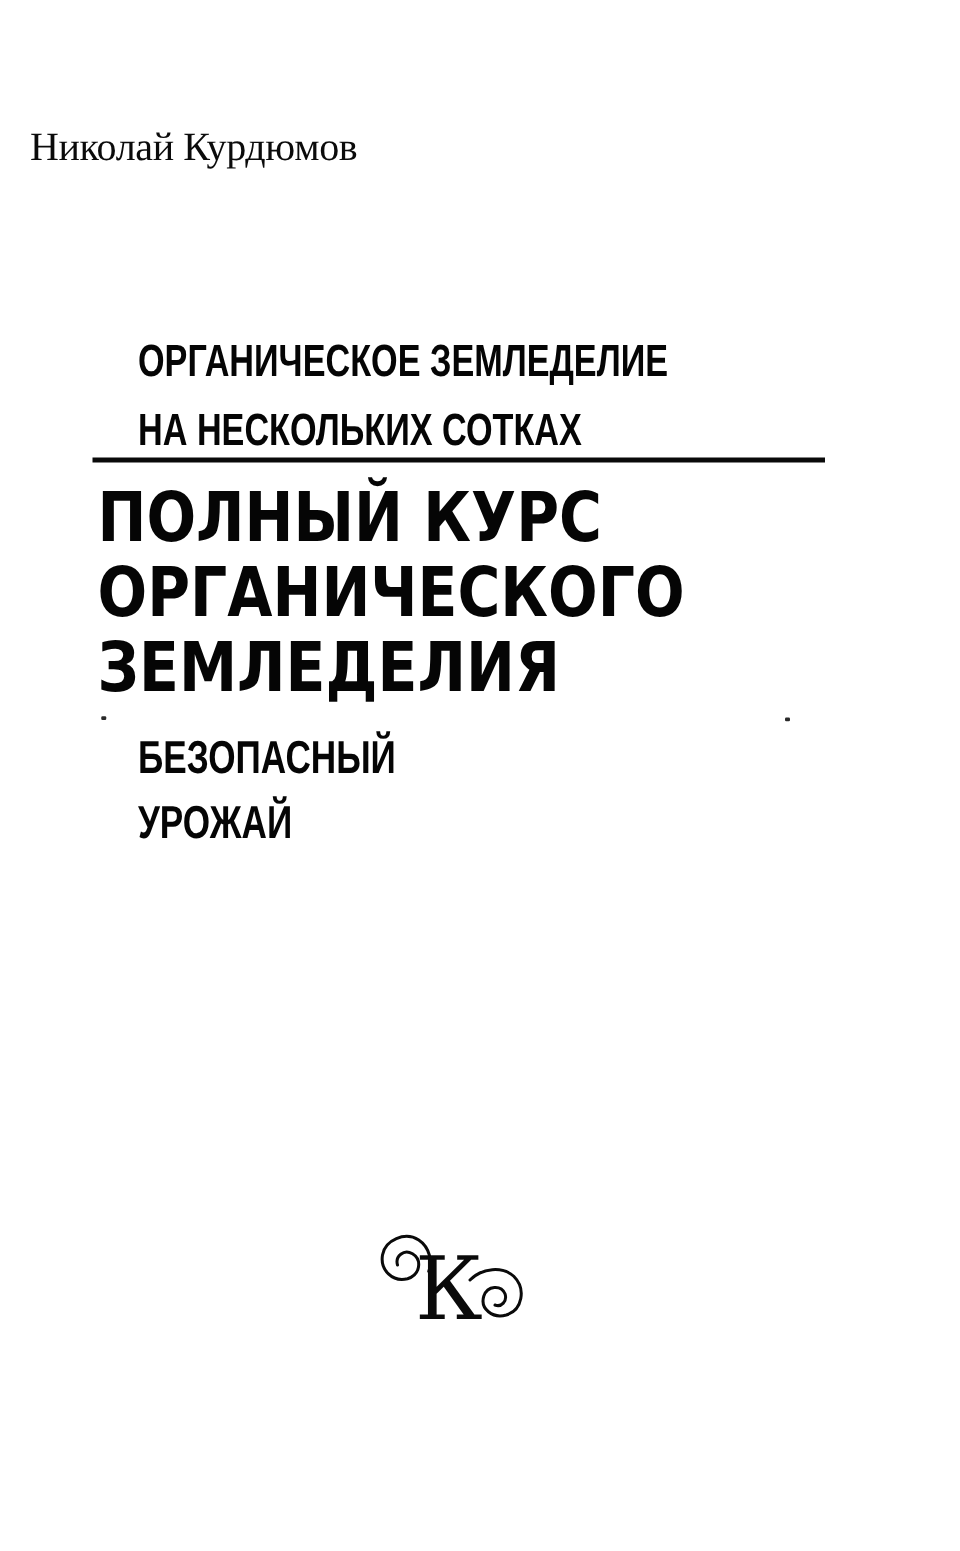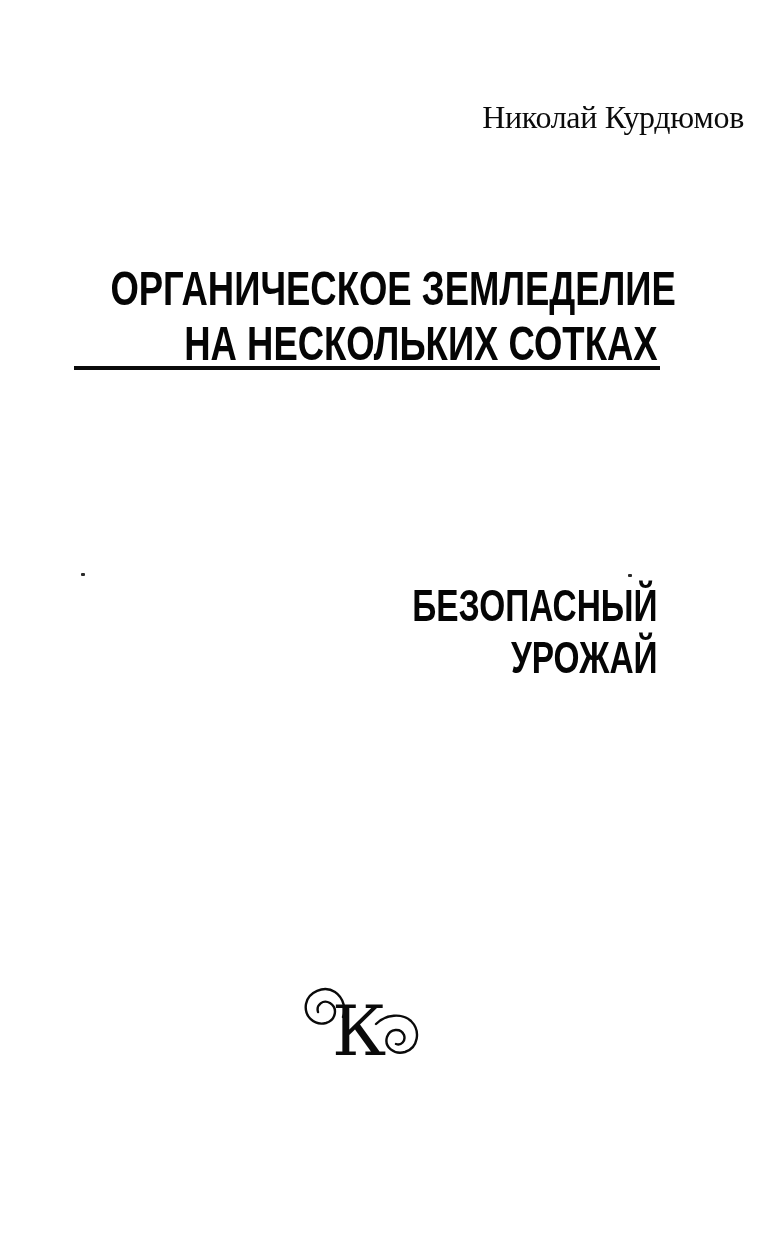--- a/index.html
+++ b/index.html
@@ -9,36 +9,36 @@
     height: 1241px;
     background: #ffffff;
     color: #000000;
     overflow: hidden;
     font-family: "Liberation Serif", serif;
   }
   .abs-line {
     position: absolute;
     left: 24px;
     width: 720px;
-    text-align: right;
+    text-align: left;
     white-space: nowrap;
   }
   .author {
     top: 99px;
     font-family: "Liberation Serif", serif;
     font-size: 32px;
     line-height: 36px;
     letter-spacing: -0.3px;
     color: #0b0b0b;
   }
   .series {
     top: 261px;
     font-family: "Liberation Sans", sans-serif;
     font-weight: bold;
-    font-size: 48px;
+    font-size: 36px;
     line-height: 55px;
     color: #050505;
   }
   .series .tline { transform: scaleX(0.76); }
   .tline { display: block; transform-origin: 50% 50%; }
   .rule {
     position: absolute;
     top: 366px;
     left: 74px;
     width: 586px;
@@ -60,21 +60,21 @@
     height: 3px;
     background: #2a2a2a;
     border-radius: 1px;
   }
   .dot-left  { left: 81px;  top: 573px; }
   .dot-right { left: 628px; top: 574px; }
   .subtitle {
     top: 580px;
     font-family: "Liberation Sans", sans-serif;
     font-weight: bold;
-    font-size: 44px;
+    font-size: 37px;
     line-height: 52px;
     color: #050505;
   }
   .subtitle .tline { transform: scaleX(0.76); }
   .logo {
     position: absolute;
     left: 299px;
     top: 984px;
     width: 130px;
     height: 82px;
@@ -95,20 +95,25 @@
 
   <div class="abs-line author">Николай Курдюмов</div>
 
   <div class="abs-line series">
     <span class="tline">ОРГАНИЧЕСКОЕ ЗЕМЛЕДЕЛИЕ</span>
     <span class="tline">НА НЕСКОЛЬКИХ СОТКАХ</span>
   </div>
 
   <div class="rule"></div>
 
+  <div class="abs-line main-title">
+    <span class="tline">ПОЛНЫЙ КУРС</span>
+    <span class="tline">ОРГАНИЧЕСКОГО</span>
+    <span class="tline">ЗЕМЛЕДЕЛИЯ</span>
+  </div>
 
   <div class="dot dot-left"></div>
   <div class="dot dot-right"></div>
 
   <div class="abs-line subtitle">
     <span class="tline">БЕЗОПАСНЫЙ</span>
     <span class="tline">УРОЖАЙ</span>
   </div>
 
   <div class="logo">

